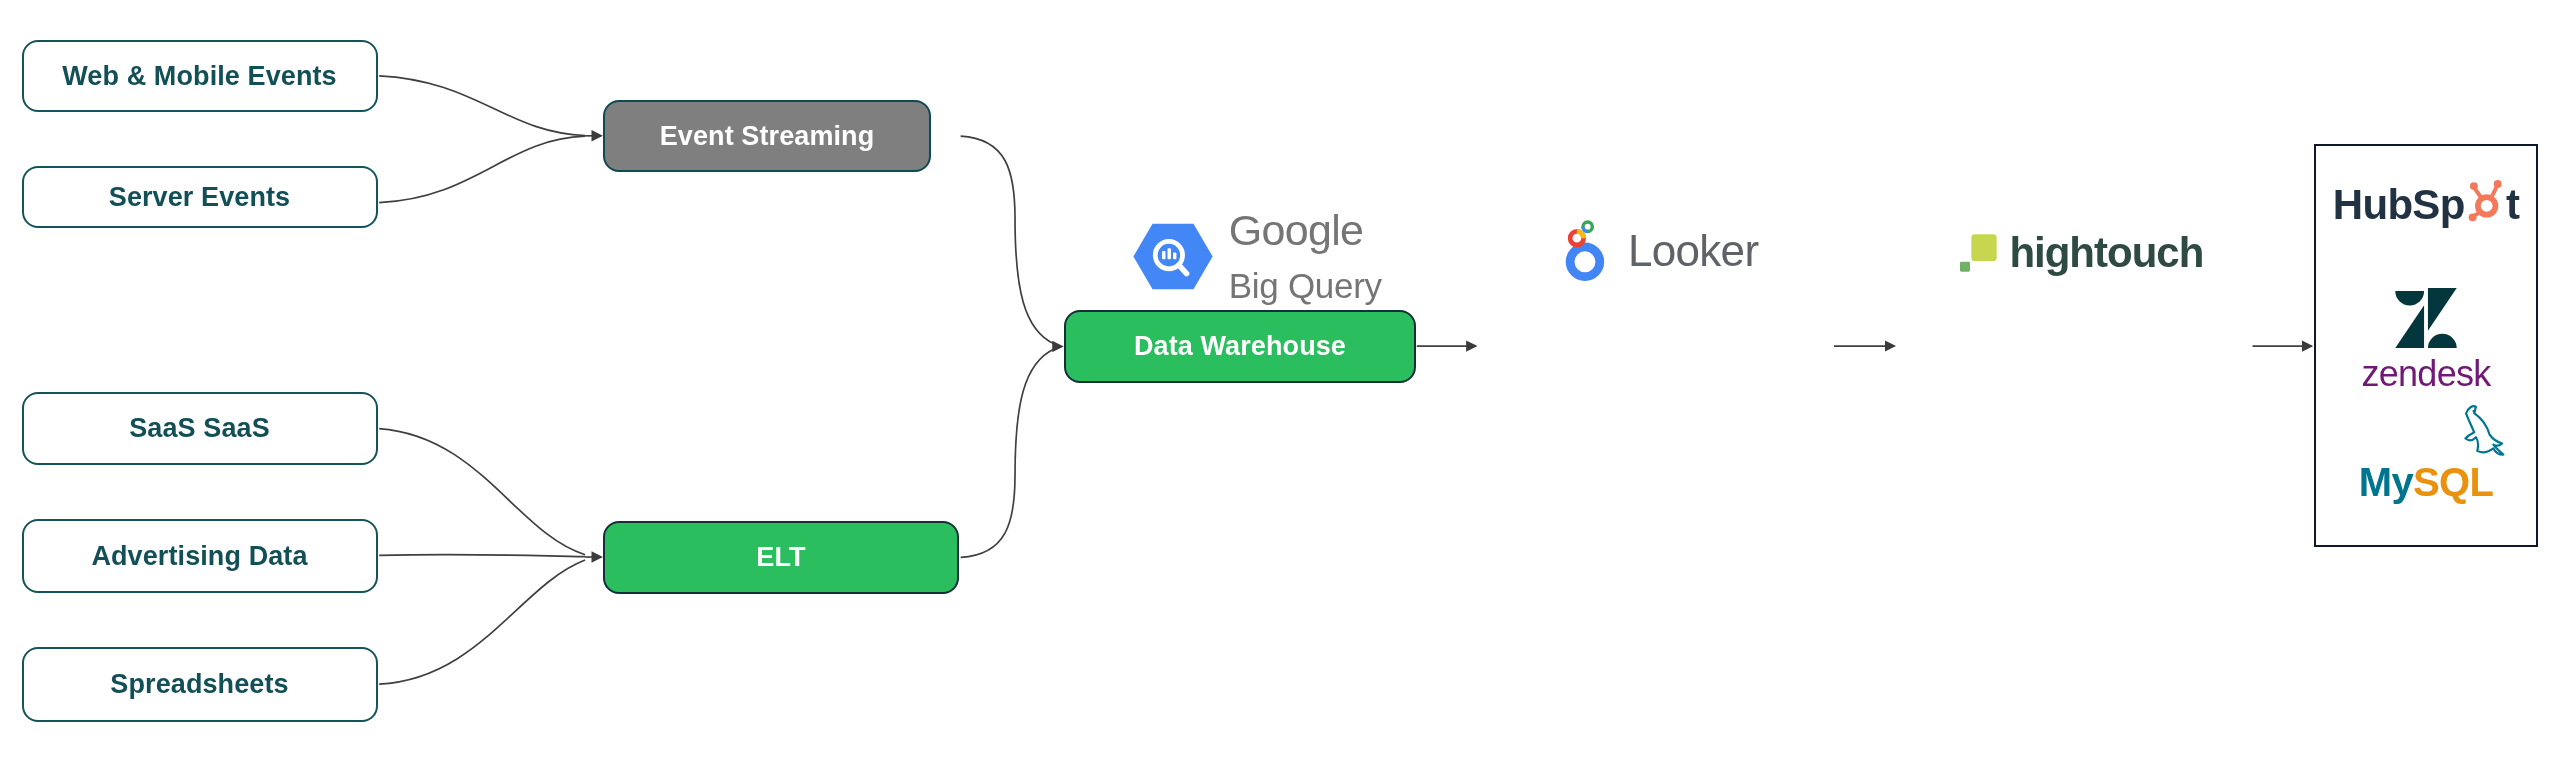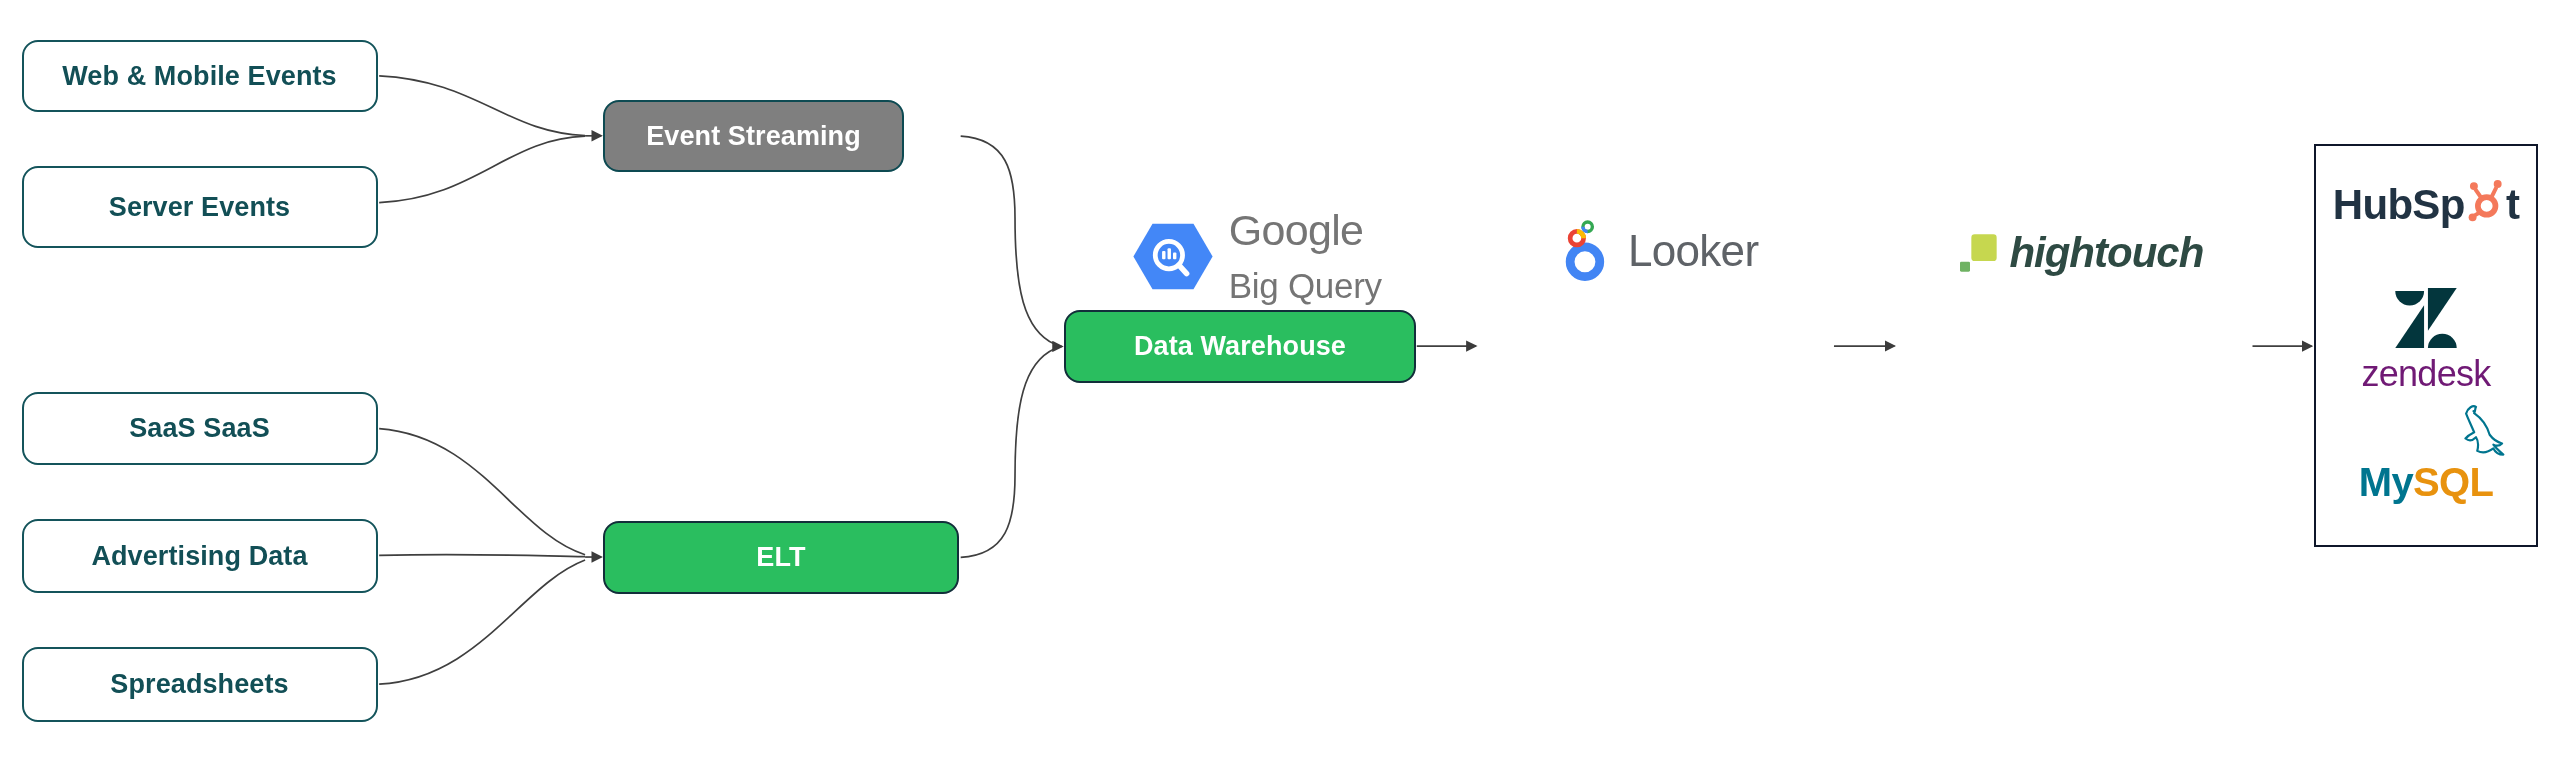--- a/index.html
+++ b/index.html
@@ -11,40 +11,40 @@
   .box{
     position:absolute;z-index:1;display:flex;align-items:center;justify-content:center;
     border-radius:16px;font-weight:bold;font-size:27px;box-sizing:border-box;text-align:center;
     letter-spacing:0.1px;
   }
   .src{background:#ffffff;border:2px solid #14545B;color:#124F56;}
   .gray{background:#7F7F7F;border:2px solid #0D4A52;color:#ffffff;}
   .green{background:#2ABE5F;border:2px solid #122F3A;color:#ffffff;}
 
   #n-wme{left:21.5px;top:40px;width:356px;height:72px}
-  #n-se {left:21.5px;top:166px;width:356px;height:82px}
+  #n-se {left:21.5px;top:166px;width:356px;height:62px}
   #n-st {left:21.5px;top:392px;width:356px;height:73px}
   #n-ad {left:21.5px;top:519px;width:356px;height:74px}
   #n-ss {left:21.5px;top:647px;width:356px;height:75px}
-  #n-es {left:603px;top:100px;width:301px;height:72px}
+  #n-es {left:603px;top:100px;width:328px;height:72px}
   #n-elt{left:603px;top:521px;width:356px;height:73px}
   #n-dw {left:1064px;top:310px;width:352px;height:73px}
   #n-ci {left:1479px;top:310px;width:354px;height:73px}
   #n-da {left:1897px;top:310px;width:354px;height:73px}
 
   .logo{position:absolute;z-index:1;display:flex;align-items:center;}
   .bigquery{left:1132px;top:209px;}
   .bq-text{margin-left:14.8px;color:#757575;line-height:1;}
   .bq-line1{font-size:43px;letter-spacing:-0.7px;}
   .bq-line2{font-size:35px;margin-top:16px;letter-spacing:-0.3px;}
 
   .looker{left:1562px;top:220px;}
   .looker-text{margin-left:12px;font-size:44px;color:#5F6368;letter-spacing:-0.7px;}
 
-  .hightouch{left:1960px;top:229px;font-style:italic;}
+  .hightouch{left:1960px;top:229px;}
   .ht-text{margin-left:9.4px;font-size:42px;font-weight:bold;color:#2E4A43;letter-spacing:-1px;}
 
   .panel{
     position:absolute;z-index:1;left:2314px;top:144px;width:224px;height:403px;
     background:#ffffff;border:2px solid #0f172a;box-sizing:border-box;
   }
   .hubspot{position:absolute;left:50%;top:35px;transform:translateX(-50%);
     display:flex;align-items:center;color:#213343;font-weight:bold;font-size:42px;letter-spacing:-0.7px;}
   .hubspot svg{margin:-13.4px -2px 0 -0.7px;}
   .zd-mark{position:absolute;left:50%;top:140px;transform:translateX(-50%);}

